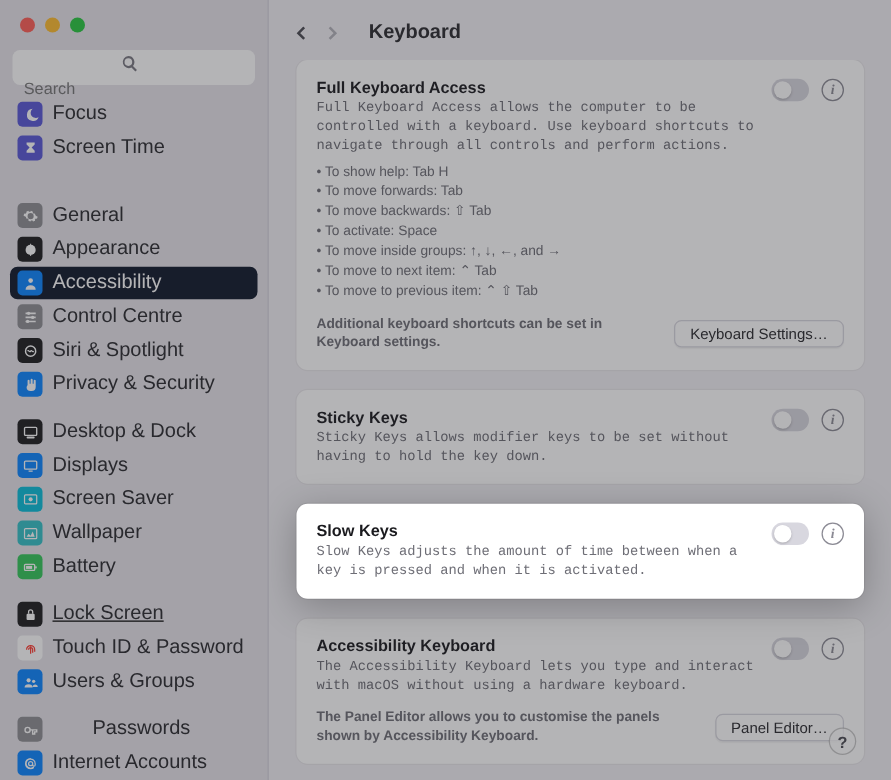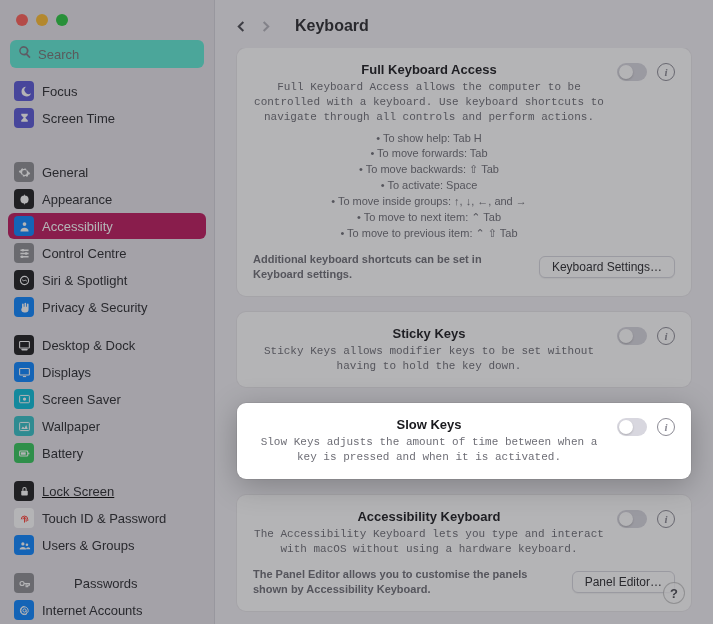--- a/index.html
+++ b/index.html
@@ -13,46 +13,46 @@
 
 
 .sidebar { width: 215px; background: #e6e4ea; border-right: 1px solid #d5d3db; display: flex; flex-direction: column; }
 .traffic { display: flex; gap: 8px; padding: 14px 0 8px 16px; }
 .tl { width: 12px; height: 12px; border-radius: 50%; }
 .tl.red { background: #ff5f57; }
 .tl.yellow { background: #febc2e; }
 .tl.green { background: #28c840; }
 
 .searchwrap { margin: 6px 10px 10px 10px; }
-.search { display: flex; align-items: center; background: #5eead4; border-radius: 6px; padding: 4px 8px; height: 28px; }
+.search { display: flex; align-items: center; background: #ffffff; border-radius: 6px; padding: 4px 8px; height: 28px; flex-direction: column; }
 .search svg { width: 14px; height: 14px; fill: #7a7982; margin-right: 6px; }
 .search input { flex: 1; border: none; background: transparent; outline: none; font-size: 13px; color: #4a4a50; }
 
 .navlist { flex: 1; overflow-y: auto; padding: 0 8px 8px 8px; }
 .nav-item { display: flex; align-items: center; height: 26px; border-radius: 6px; padding: 0 6px; margin-bottom: 1px; cursor: default; }
-.nav-item.selected { background: #be185d; }
+.nav-item.selected { background: #0f172a; }
 .nav-item.selected .nav-label { color: #fff; }
 .nav-icon { width: 20px; height: 20px; border-radius: 4px; display: flex; align-items: center; justify-content: center; margin-right: 8px; flex: 0 0 20px; }
 .nav-icon svg { width: 13px; height: 13px; fill: #fff; }
-.nav-label { font-size: 13px; color: #2a2a2e; }
+.nav-label { font-size: 16px; color: #2a2a2e; }
 
 
 .main { flex: 1; display: flex; flex-direction: column; }
 .header { display: flex; align-items: center; padding: 14px 20px 10px 14px; }
 .navbtn { width: 24px; height: 24px; display: flex; align-items: center; justify-content: center; border-radius: 5px; cursor: pointer; }
 .navbtn svg { width: 11px; height: 11px; stroke: #4a4a52; stroke-width: 2.2; fill: none; }
 .navbtn.fwd svg { stroke: #b3b2ba; }
 .title { font-size: 16px; font-weight: 700; color: #2a2a2e; margin-left: 18px; }
 
 .content { flex: 1; overflow-y: auto; padding: 0 22px 20px 22px; }
 
 .card { background: #fff; border-radius: 9px; padding: 14px 16px; margin-bottom: 16px; position: relative; box-shadow: 0 0 0 1px rgba(0,0,0,0.04); }
 .card.highlight { z-index: 60; box-shadow: 0 0 0 1px rgba(0,0,0,0.06), 0 6px 30px rgba(0,0,0,0.25); }
 
-.card-head { display: flex; align-items: flex-start; text-align: center; }
+.card-head { display: flex; align-items: flex-start; }
 .card-main { flex: 1; padding-right: 12px; }
 .ctitle { font-size: 13px; font-weight: 600; color: #1a1a1e; margin-bottom: 3px; }
 .cdesc { font-size: 11px; line-height: 1.35; color: #6e6e76; font-family: Liberation Mono, monospace; }
 .bullets { margin-top: 6px; }
 .bullets div { font-size: 11px; color: #6e6e76; line-height: 1.45; }
 
 .controls { display: flex; align-items: center; gap: 10px; flex: 0 0 auto; margin-top: 1px; }
 .toggle { width: 30px; height: 18px; background: #d8d7df; border-radius: 9px; position: relative; cursor: pointer; }
 .toggle::after { content: ""; position: absolute; left: 2px; top: 2px; width: 14px; height: 14px; background: #fff; border-radius: 50%; box-shadow: 0 1px 2px rgba(0,0,0,0.2); }
 .info { width: 18px; height: 18px; border: 1.4px solid #8b8a94; border-radius: 50%; display: flex; align-items: center; justify-content: center; font-family: Georgia, serif; font-style: italic; font-size: 11px; font-weight: 600; color: #8b8a94; cursor: pointer; }

